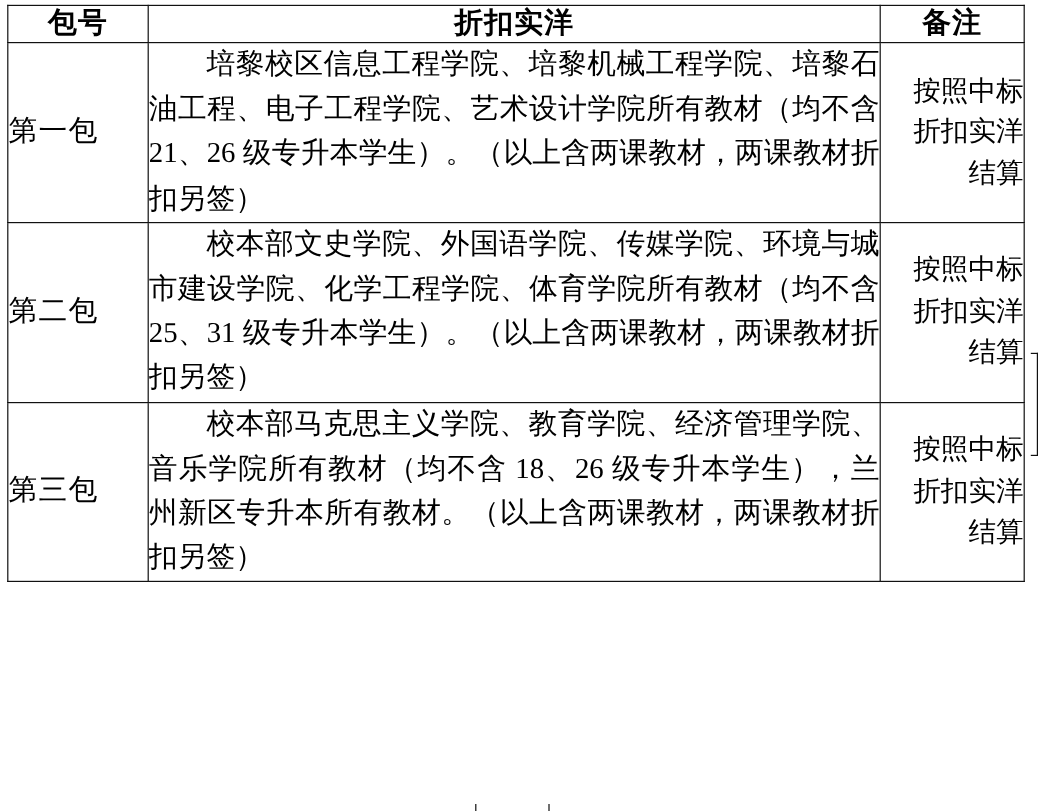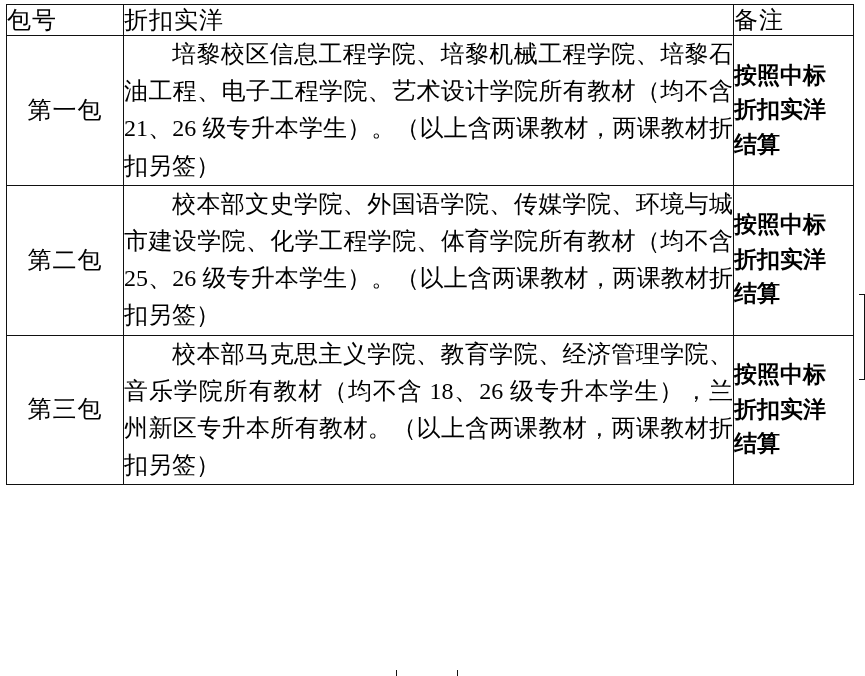--- a/index.html
+++ b/index.html
@@ -30,44 +30,46 @@
   table.doc-table td {
     border: 1.5px solid #111111;
     vertical-align: middle;
     padding: 0;
   }
   col.c-pkg { width: 117px; }
   col.c-content { width: 610px; }
   col.c-remark { width: 120px; }
 
   .hdr-cell {
+    text-align: center;
     font-size: 24px;
     line-height: 1.25;
     padding: 12px 0 13px 0;
     letter-spacing: 1px;
+    font-weight: bold;
   }
   .pkg-cell {
-    text-align: center;
+    text-align: left;
     font-size: 24px;
     line-height: 1.3;
     letter-spacing: 1px;
   }
   .content-cell {
     font-size: 24px;
     line-height: 1.55;
     padding: 10px 12px 12px 12px;
     text-align: justify;
     text-justify: inter-ideograph;
     text-indent: 48px;
   }
   .remark-cell {
-    text-align: left;
+    text-align: right;
     font-size: 23px;
     line-height: 1.5;
-    font-weight: bold;
+    font-weight: normal;
     padding: 4px 2px;
     letter-spacing: 0px;
   }
   .remark-line {
     display: block;
     white-space: nowrap;
   }
   .bottom-stub {
     position: absolute;
     left: 396px;
@@ -113,21 +115,21 @@
         <td class="content-cell">培黎校区信息工程学院、培黎机械工程学院、培黎石油工程、电子工程学院、艺术设计学院所有教材（均不含 21、26 级专升本学生）。（以上含两课教材，两课教材折扣另签）</td>
         <td class="remark-cell">
           <span class="remark-line">按照中标</span>
           <span class="remark-line">折扣实洋</span>
           <span class="remark-line">结算</span>
         </td>
       </tr>
 
       <tr>
         <td class="pkg-cell">第二包</td>
-        <td class="content-cell">校本部文史学院、外国语学院、传媒学院、环境与城市建设学院、化学工程学院、体育学院所有教材（均不含 25、26 级专升本学生）。（以上含两课教材，两课教材折扣另签）</td>
+        <td class="content-cell">校本部文史学院、外国语学院、传媒学院、环境与城市建设学院、化学工程学院、体育学院所有教材（均不含 25、31 级专升本学生）。（以上含两课教材，两课教材折扣另签）</td>
         <td class="remark-cell">
           <span class="remark-line">按照中标</span>
           <span class="remark-line">折扣实洋</span>
           <span class="remark-line">结算</span>
         </td>
       </tr>
 
       <tr>
         <td class="pkg-cell">第三包</td>
         <td class="content-cell">校本部马克思主义学院、教育学院、经济管理学院、音乐学院所有教材（均不含 18、26 级专升本学生），兰州新区专升本所有教材。（以上含两课教材，两课教材折扣另签）</td>

